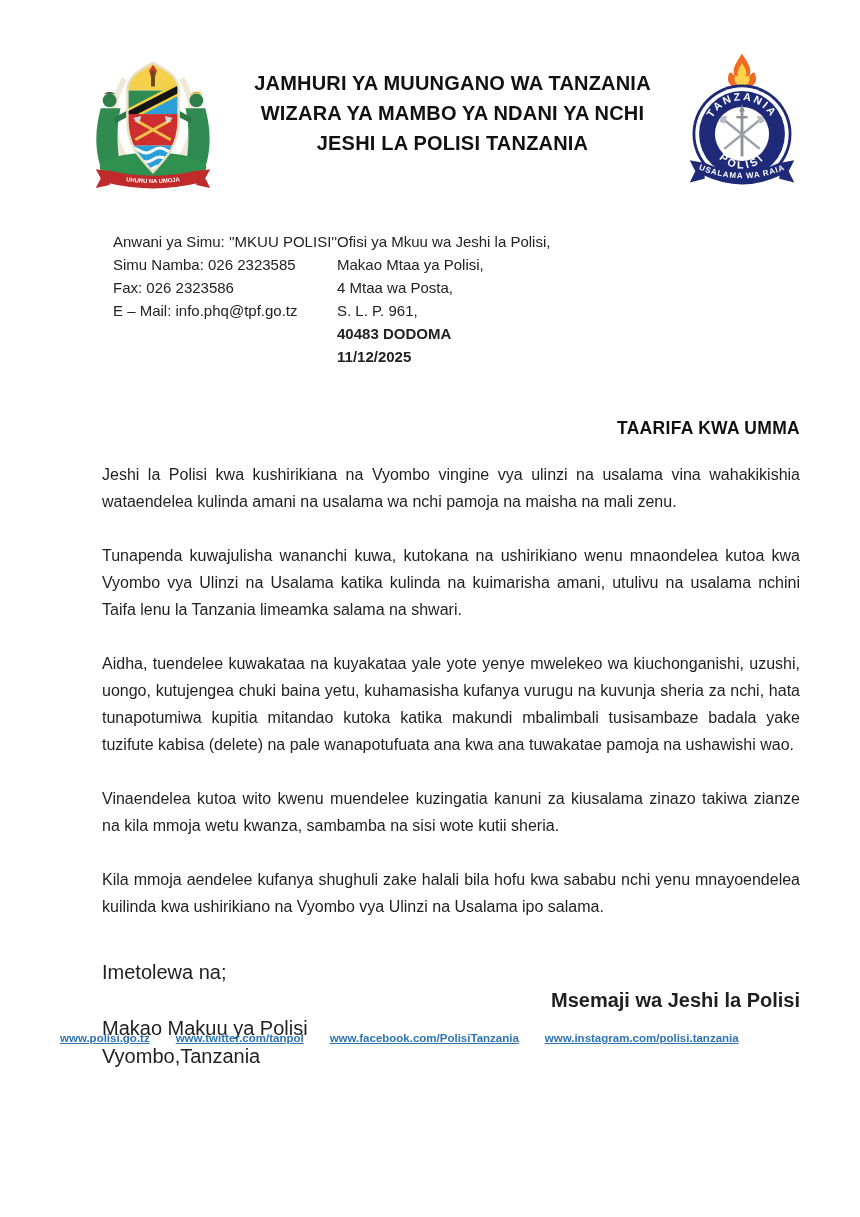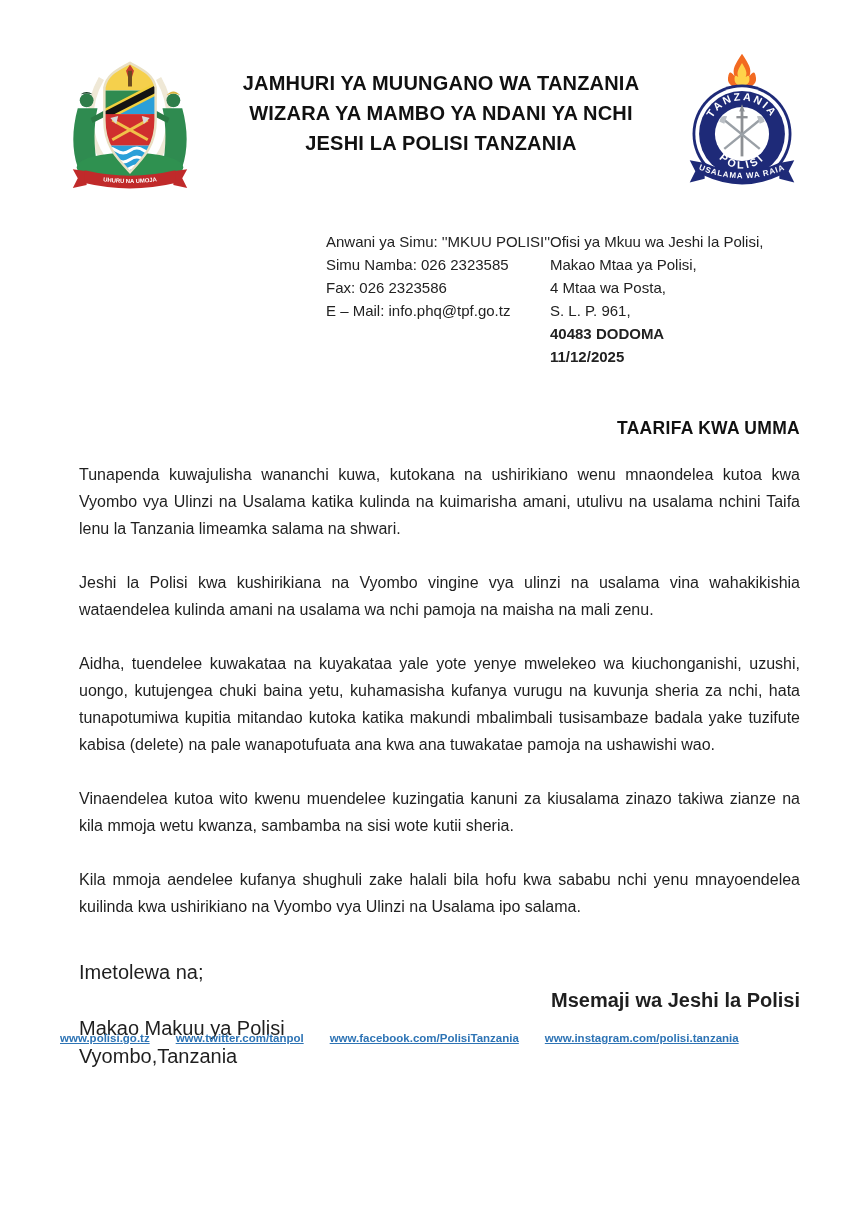--- a/index.html
+++ b/index.html
@@ -5,37 +5,38 @@
   * { margin:0; padding:0; box-sizing:border-box; }
   html,body { background:#ffffff; }
   .page {
     position:relative;
     width:860px; height:1087px;
     margin:0 auto;
     background:#ffffff;
     font-family:"Liberation Sans","DejaVu Sans",sans-serif;
     color:#1f1f1f;
     overflow:hidden;
+    padding-left:23px;
   }
   
   .header {
     display:flex; align-items:center;
     padding:50px 62px 0 64px;
   }
   .header .emblem-left  { width:132px; flex:0 0 auto; }
   .header .emblem-right { width:112px; flex:0 0 auto; }
   .header-titles {
     flex:1; text-align:center;
     font-weight:bold; font-size:20px; line-height:30px;
     letter-spacing:.2px; color:#111;
     margin-top:-14px;
   }
   
   .contact-row {
-    display:flex; justify-content:flex-end;
+    display:flex; justify-content:flex-start;
     padding:40px 60px 0 90px;
     font-size:15px; line-height:23px; color:#222;
   }
   .contact-right { width:250px; }
   .contact-right .bold { font-weight:bold; }
   
   .body-text {
     padding:0 60px 0 79px;
   }
   .notice-title {
@@ -190,22 +191,22 @@
       <div>Makao Mtaa ya Polisi,</div>
       <div>4 Mtaa wa Posta,</div>
       <div>S. L. P. 961,</div>
       <div class="bold">40483 DODOMA</div>
       <div class="bold">11/12/2025</div>
     </div>
   </div>
 
   <div class="body-text">
     <div class="notice-title">TAARIFA KWA UMMA</div>
+    <p>Jeshi la Polisi kwa kushirikiana na Vyombo vingine vya ulinzi na usalama vina wahakikishia wataendelea kulinda amani na usalama wa nchi pamoja na maisha na mali zenu.</p>
     <p>Tunapenda kuwajulisha wananchi kuwa, kutokana na ushirikiano wenu mnaondelea kutoa kwa Vyombo vya Ulinzi na Usalama katika kulinda na kuimarisha amani, utulivu na usalama nchini Taifa lenu la Tanzania limeamka salama na shwari.</p>
-    <p>Jeshi la Polisi kwa kushirikiana na Vyombo vingine vya ulinzi na usalama vina wahakikishia wataendelea kulinda amani na usalama wa nchi pamoja na maisha na mali zenu.</p>
     <p>Aidha, tuendelee kuwakataa na kuyakataa yale yote yenye mwelekeo wa kiuchonganishi, uzushi, uongo, kutujengea chuki baina yetu, kuhamasisha kufanya vurugu na kuvunja sheria za nchi, hata tunapotumiwa kupitia mitandao kutoka katika makundi mbalimbali tusisambaze badala yake tuzifute kabisa (delete) na pale wanapotufuata ana kwa ana tuwakatae pamoja na ushawishi wao.</p>
     <p>Vinaendelea kutoa wito kwenu muendelee kuzingatia kanuni za kiusalama zinazo takiwa zianze na kila mmoja wetu kwanza, sambamba na sisi wote kutii sheria.</p>
     <p>Kila mmoja aendelee kufanya shughuli zake halali bila hofu kwa sababu nchi yenu mnayoendelea kuilinda kwa ushirikiano na Vyombo vya Ulinzi na Usalama ipo salama.</p>
   </div>
 
   <div class="signature">
     <div>Imetolewa na;</div>
     <div class="bold">Msemaji wa Jeshi la Polisi</div>
     <div>Makao Makuu ya Polisi</div>
     <div>Vyombo,Tanzania</div>

